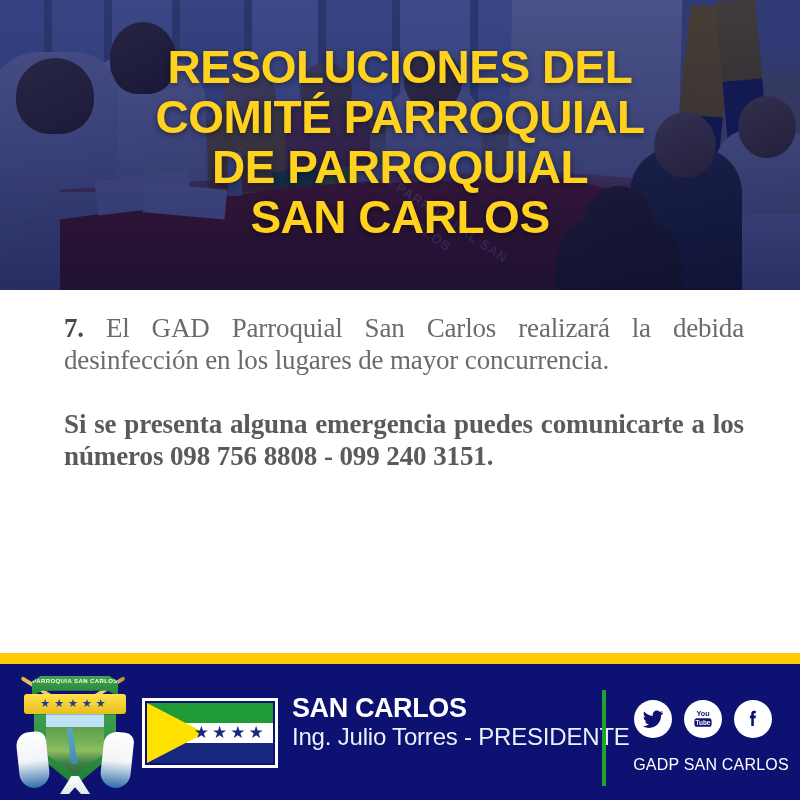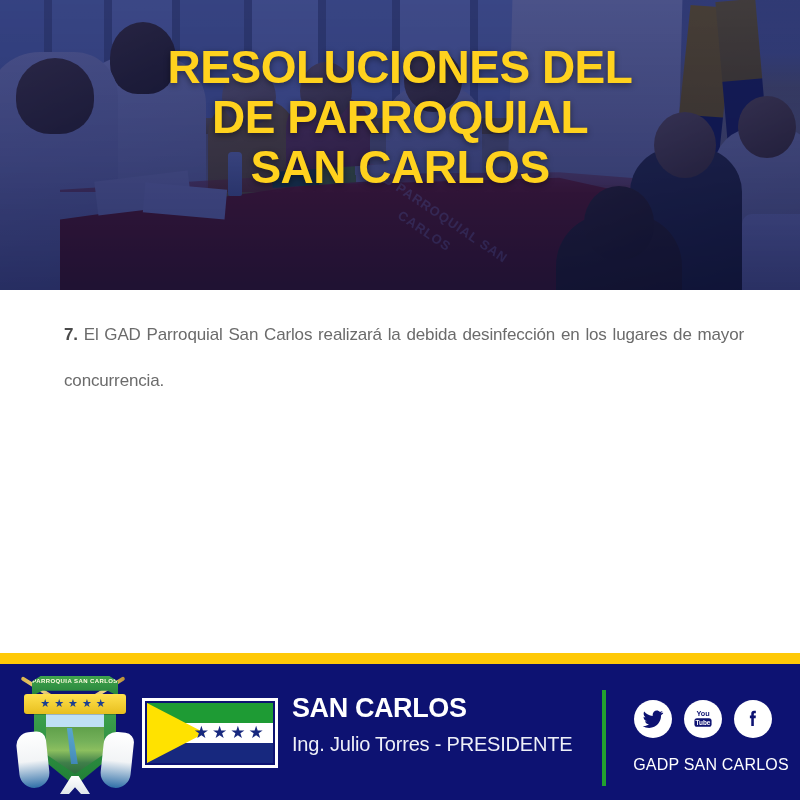--- a/index.html
+++ b/index.html
@@ -196,23 +196,23 @@
     position: absolute;
     left: 0; top: 290px;
     width: 800px;
     height: 363px;
     background: #ffffff;
     padding: 22px 56px 0 64px;
   }
 
   .para {
     color: #6b6b6b;
-    font-family: Liberation Sans, sans-serif;
-    font-size: 17px;
-    line-height: 46px;
+    font-family: Liberation Serif, serif;
+    font-size: 27px;
+    line-height: 32px;
     text-align: justify;
     margin-bottom: 22px;
     letter-spacing: -0.15px;
   }
   .para .num {
     color: #4a4a4a;
     font-weight: bold;
   }
   .para.highlight {
     color: #5a5a5a;
@@ -332,23 +332,23 @@
     color: #ffffff;
     font-family: "Liberation Sans", sans-serif;
     font-weight: bold;
     font-size: 27px;
     line-height: 29px;
     letter-spacing: -0.4px;
   }
   .org-sub {
     color: #eef0f8;
     font-family: "Liberation Sans", sans-serif;
-    font-size: 20px;
+    font-size: 24px;
     line-height: 26px;
-    margin-top: 8px;
+    margin-top: 1px;
     letter-spacing: -0.2px;
   }
 
   .divider-green {
     position: absolute;
     left: 602px; top: 690px;
     width: 4px; height: 96px;
     background: #22A12F;
   }
 
@@ -428,30 +428,32 @@
       <div class="chair1"></div>
       <div class="p8"></div>
       <div class="p8h"></div>
 
       <div class="hero-tint"></div>
       <div class="hero-tint2"></div>
     </div>
 
     <div class="hero-title">
       <span class="ln">RESOLUCIONES DEL</span>
+      <span class="ln">COMITÉ PARROQUIAL</span>
       <span class="ln">DE PARROQUIAL</span>
       <span class="ln">SAN CARLOS</span>
     </div>
   </div>
 
   <div class="body-area">
 
     <p class="para"><span class="num">7.</span><span> El GAD Parroquial San Carlos realizará la debida desinfección en los lugares de mayor concurrencia.</span></p>
 
 
+    <p class="para highlight">Si se presenta alguna emergencia puedes comunicarte a los números 098 756 8808 - 099 240 3151.</p>
   </div>
 
   <div class="yellow-stripe"></div>
 
   <div class="footer"></div>
 
   <div class="crest" style="position:absolute;left:20px;top:668px;">
     <div class="crest-sword-l"></div>
     <div class="crest-sword-r"></div>
     <div class="crest-ribbon-top">

